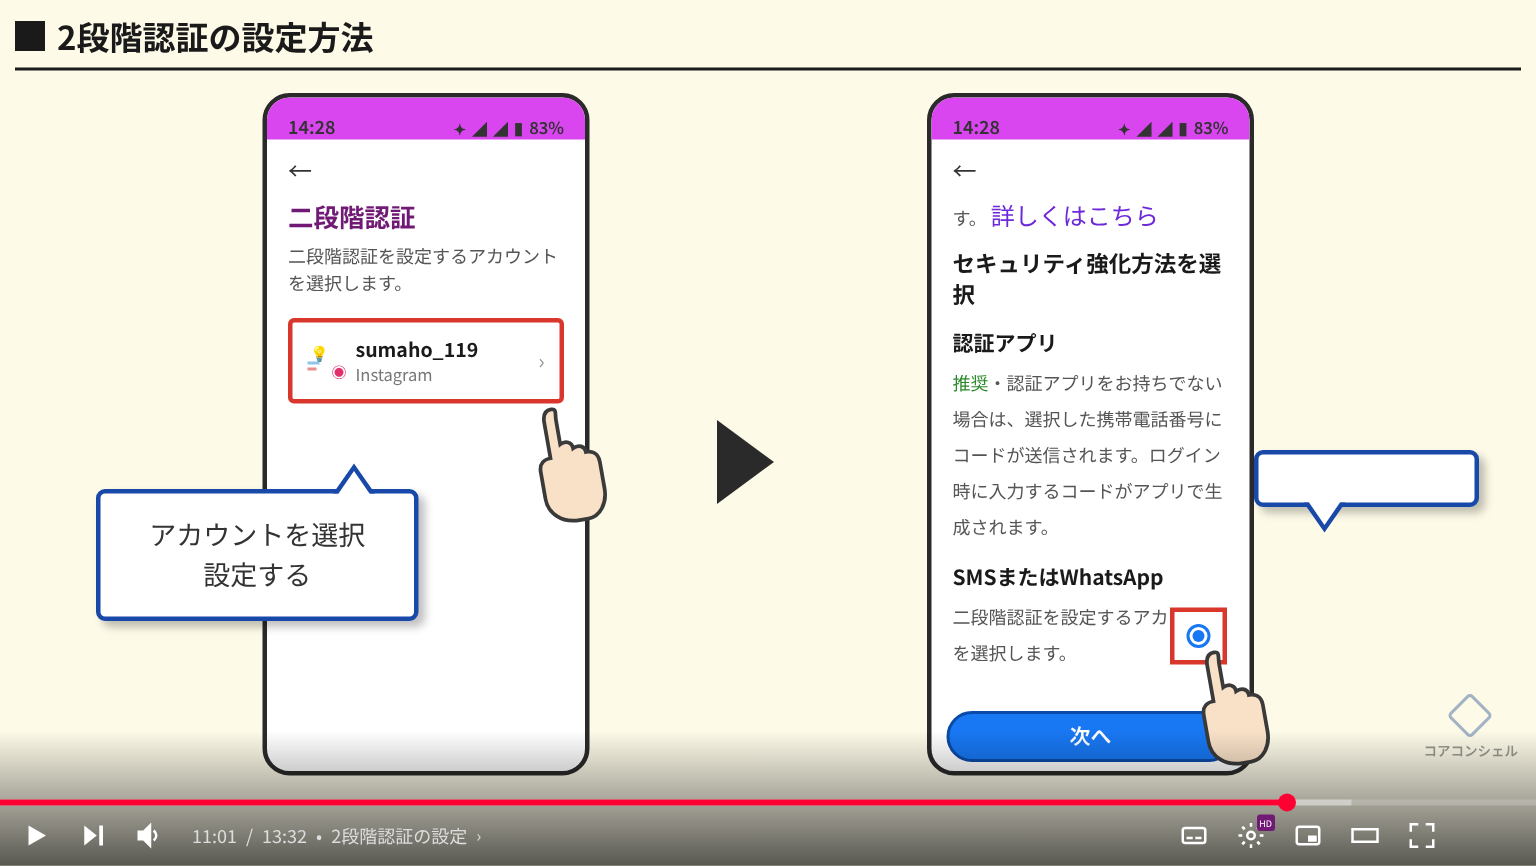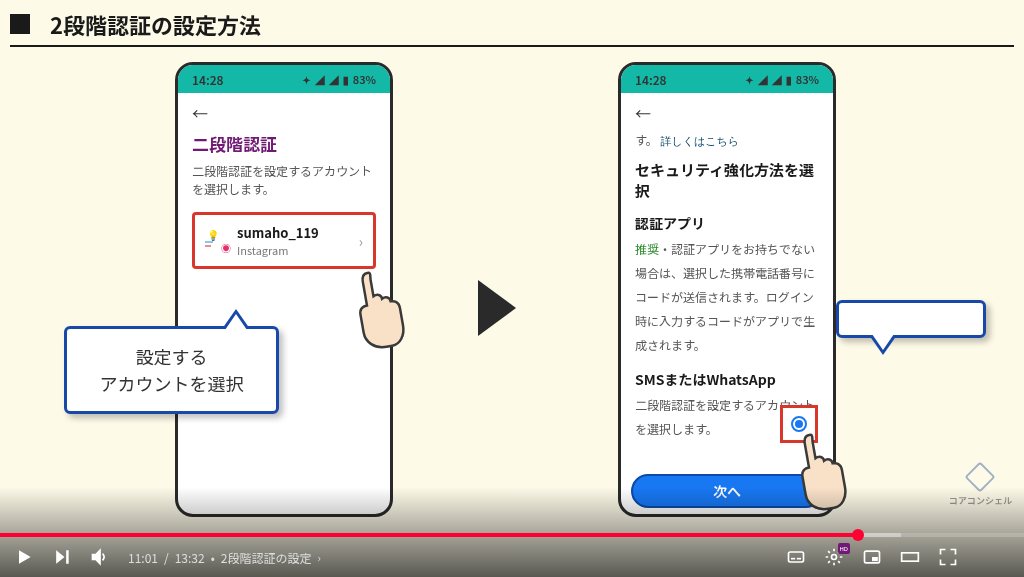--- a/index.html
+++ b/index.html
@@ -1,52 +1,52 @@
 <!DOCTYPE html>
 <html><head>
 <meta charset="utf-8">
 <style>
   * { box-sizing: border-box; margin: 0; padding: 0; }
   body { width: 1024px; height: 577px; font-family: "Hiragino Sans", "Noto Sans JP", sans-serif; background: #000; overflow: hidden; position: relative; }
   
   .video-frame { width: 1024px; height: 577px; position: relative; background: #fdfae8; }
   
   
-  .title-bar { position: absolute; top: 8px; left: 10px; display: flex; align-items: center; gap: 20px; }
+  .title-bar { position: absolute; top: 8px; left: 10px; display: flex; align-items: center; gap: 8px; }
   .title-square { width: 20px; height: 20px; background: #1a1a1a; }
   .title-text { font-size: 22px; font-weight: 700; color: #1a1a1a; }
   .title-underline { position: absolute; top: 45px; left: 10px; width: 1004px; height: 2px; background: #1a1a1a; }
   
   
   .phone { position: absolute; width: 218px; height: 455px; background: #fff; border: 3px solid #2a2a2a; border-radius: 18px; overflow: hidden; }
   .phone-left { top: 62px; left: 175px; }
   .phone-right { top: 62px; left: 618px; }
   
-  .status-bar { height: 28px; display: flex; justify-content: space-between; align-items: center; padding: 0 14px; font-size: 12px; font-weight: 600; color: #333; background:#14b8a6;}
+  .status-bar { height: 28px; display: flex; justify-content: space-between; align-items: flex-end; padding: 0 14px; font-size: 12px; font-weight: 600; color: #333; background:#d946ef;}
   .status-right { display: flex; align-items: center; gap: 4px; font-size: 11px; }
   .status-icons { font-size: 10px; }
   
   .phone-content { padding: 8px 14px; }
   .back-arrow { font-size: 16px; color: #333; margin-bottom: 6px; cursor: pointer; }
   .phone-h1 { font-size: 17px; font-weight: 700; color: #701a75; margin-bottom: 6px; }
   .phone-desc { font-size: 12px; color: #555; line-height: 1.5; margin-bottom: 14px; }
   
   .account-row { border: 3px solid #d9372c; border-radius: 4px; padding: 8px 10px; display: flex; align-items: center; gap: 8px; position: relative;}
   .account-icons { width: 24px; height: 24px; position:relative; }
   .account-icons .bulb { position:absolute; top:-2px; left:2px; font-size:10px;}
   .account-icons .ig { position:absolute; bottom:-2px; right:-2px; font-size:10px; color:#e1306c;}
   .account-icons .bar1 { position:absolute; top:12px; left:0; width:8px; height:2px; background:#8fc5e8;}
   .account-icons .bar2 { position:absolute; top:16px; left:0; width:6px; height:2px; background:#e89090;}
   .account-text { flex: 1; }
   .account-name { font-size: 13px; font-weight: 700; color: #1a1a1a; }
   .account-sub { font-size: 11px; color: #777; }
   .chev-right { font-size: 14px; color: #999; }
   
   
-  .link-text { color: #0c4a6e; font-size: 11px; font-family: Liberation Mono, monospace; }
+  .link-text { color: #6d28d9; font-size: 16px; }
   .snippet { font-size: 12px; color: #555; margin-bottom: 10px;}
   .sec-h { font-size: 15px; font-weight: 700; color: #1a1a1a; margin-bottom: 12px; }
   .opt-title { font-size: 14px; font-weight: 700; color: #1a1a1a; margin-bottom: 2px; }
   .opt-rec { font-size: 12px; color: #2a8a2a; display:inline; }
   .opt-desc { font-size: 12px; color: #555; line-height: 1.5; display:inline;}
   .opt-block { margin-bottom: 14px; }
   
   .radio-box { position: absolute; width: 38px; height: 38px; border: 3px solid #d9372c; background: #fff; display:flex; align-items:center; justify-content:center; top: 405px; left: 780px; z-index:5;}
   .radio-dot { width: 16px; height: 16px; border-radius: 50%; border: 2px solid #1877f2; display:flex; align-items:center; justify-content:center;}
   .radio-inner { width: 8px; height: 8px; border-radius:50%; background:#1877f2;}
@@ -176,22 +176,22 @@
   </div>
 
   <div class="radio-box">
     <div class="radio-dot">
         <div class="radio-inner"></div>
       </div>
   </div>
 
   <div class="callout callout-left">
     <div class="callout-tail-left"></div>
+    <div>アカウントを選択</div>
     <div>設定する</div>
-    <div>アカウントを選択</div>
   </div>
   <div class="callout callout-right">
     <div class="callout-tail-right"></div>
   </div>
 
   <div class="hand hand-left">
     <svg viewBox="0 0 60 85">
         <path d="M28 4 C24 4 22 7 22 12 L22 36 C18 36 14 38 14 44 L14 62 C14 72 22 80 34 80 L40 80 C48 80 54 72 54 62 L54 44 C54 38 50 36 46 36 C46 32 42 30 38 32 C38 28 34 26 30 28 L30 12 C30 7 32 4 28 4 Z" fill="#f9e1c8" stroke="#3a3a3a" stroke-width="2.5"></path>
       </svg>
   </div>

